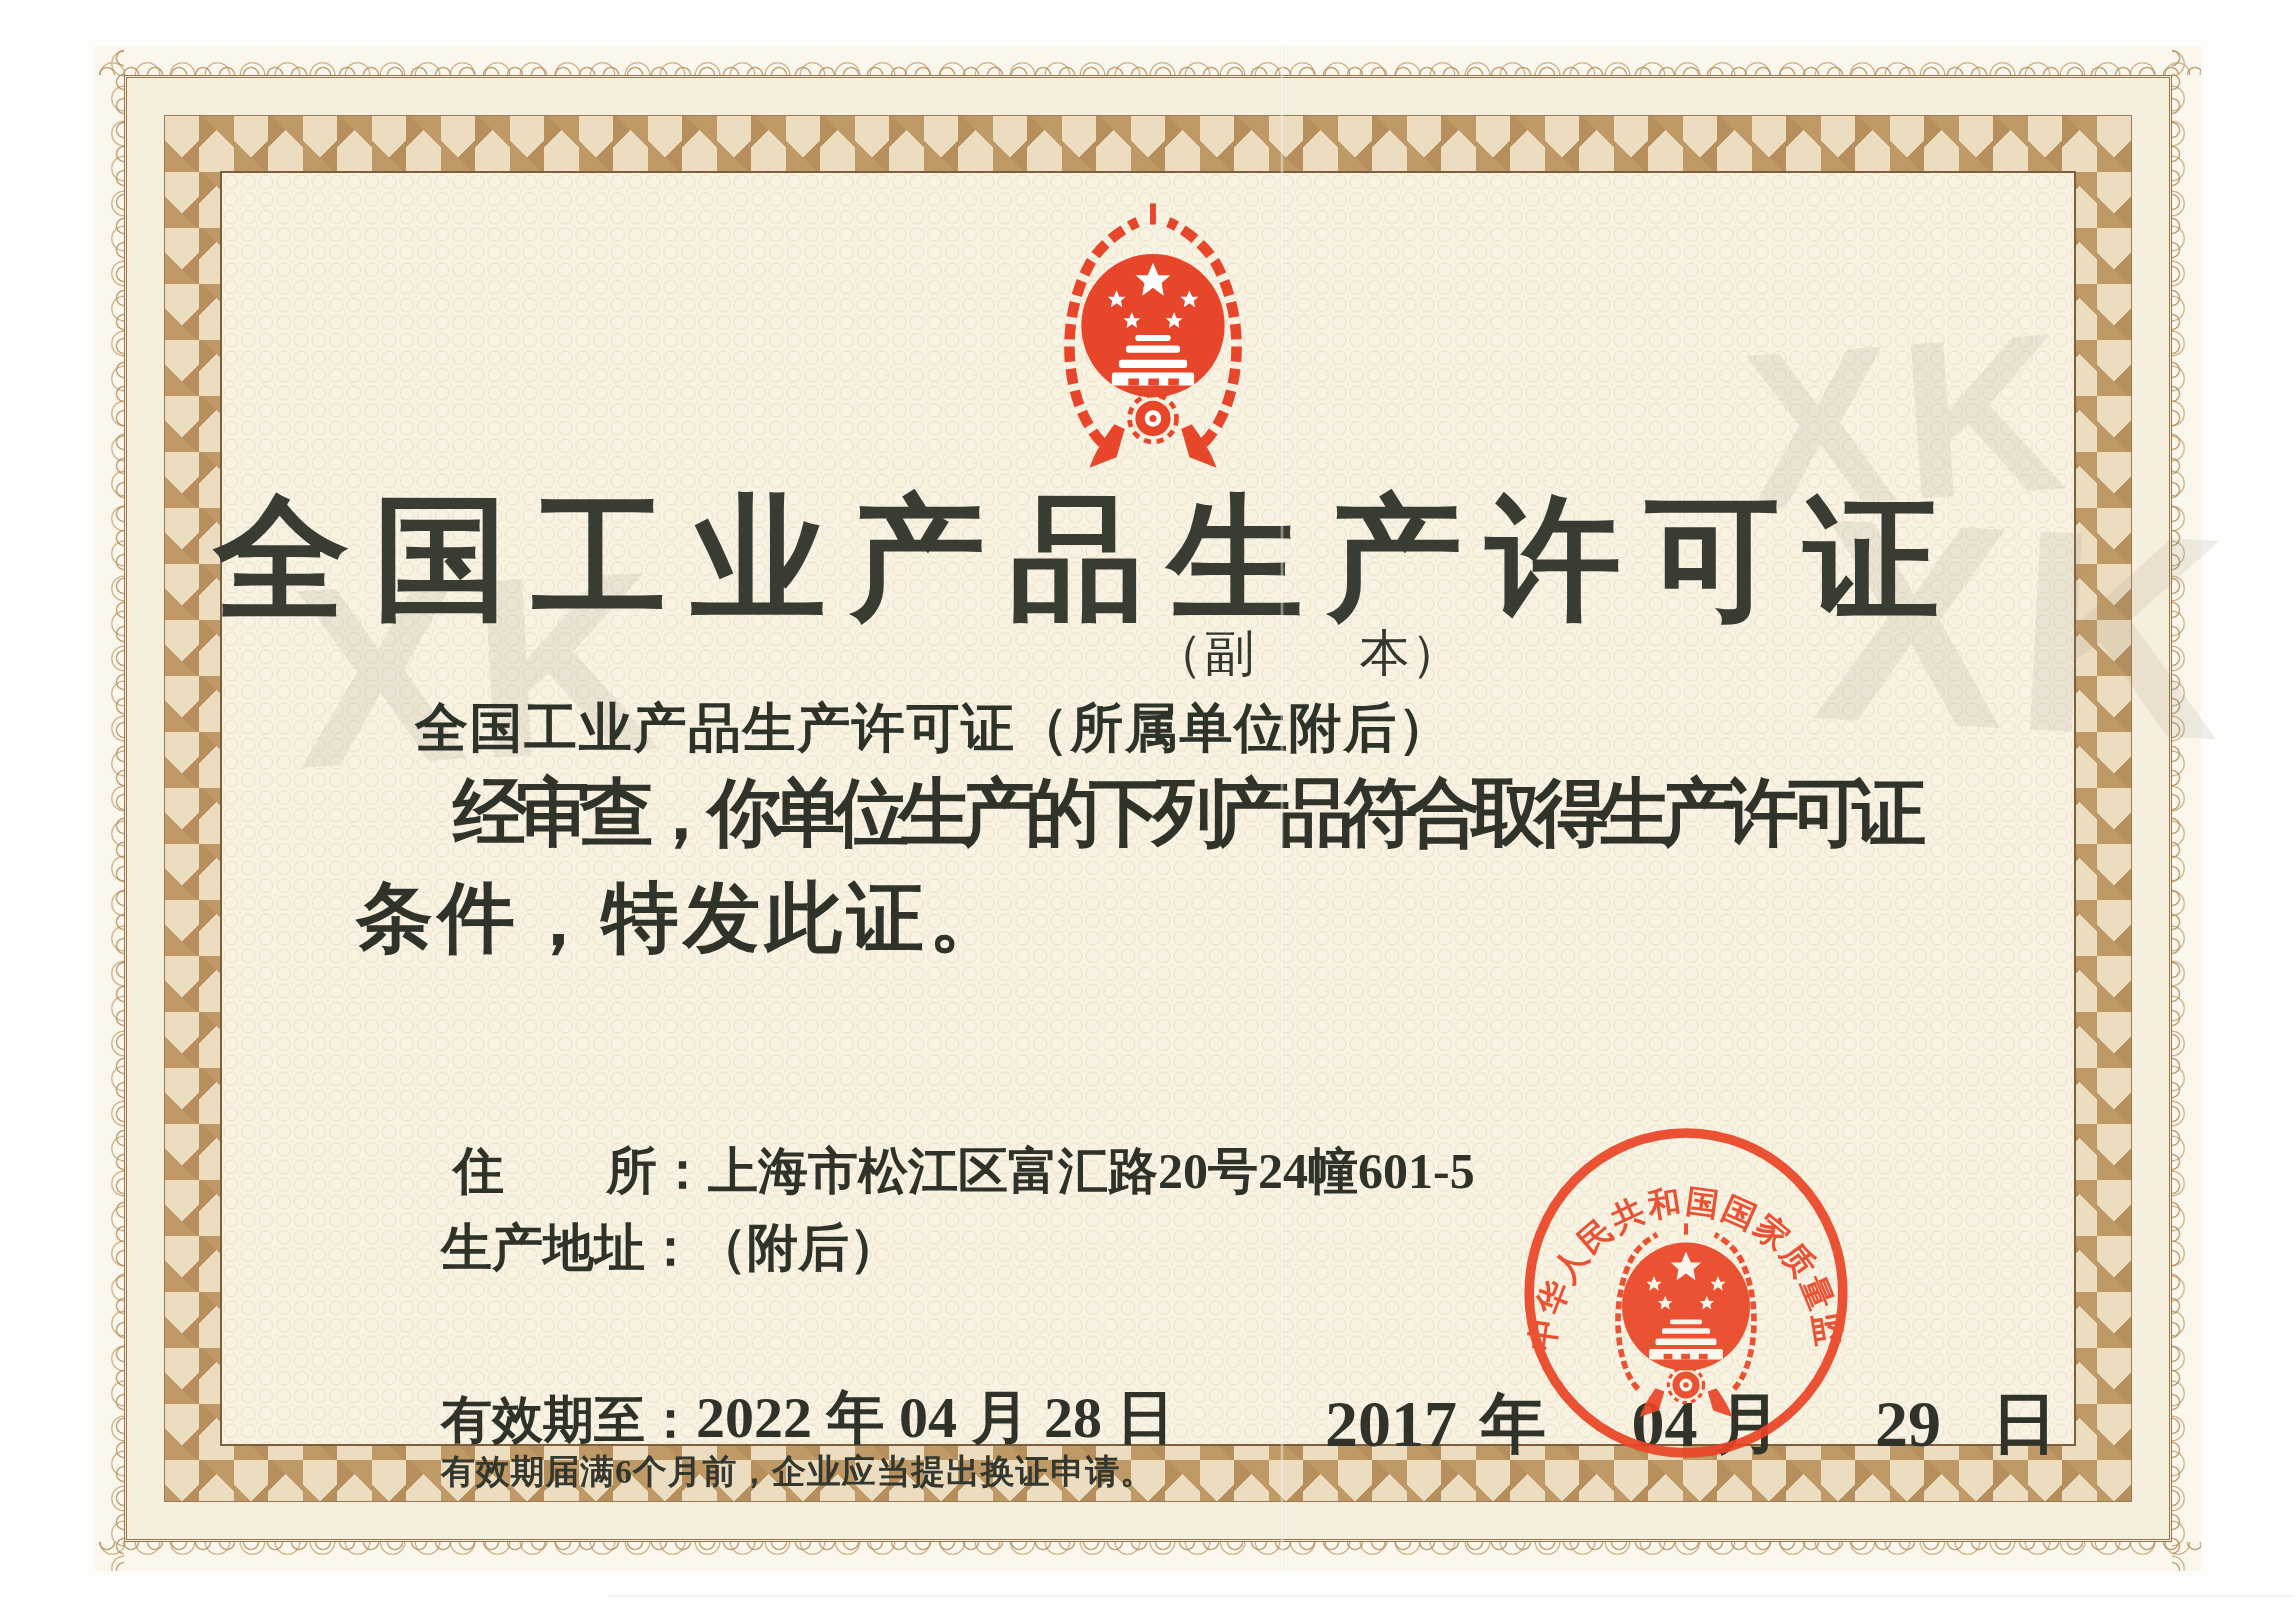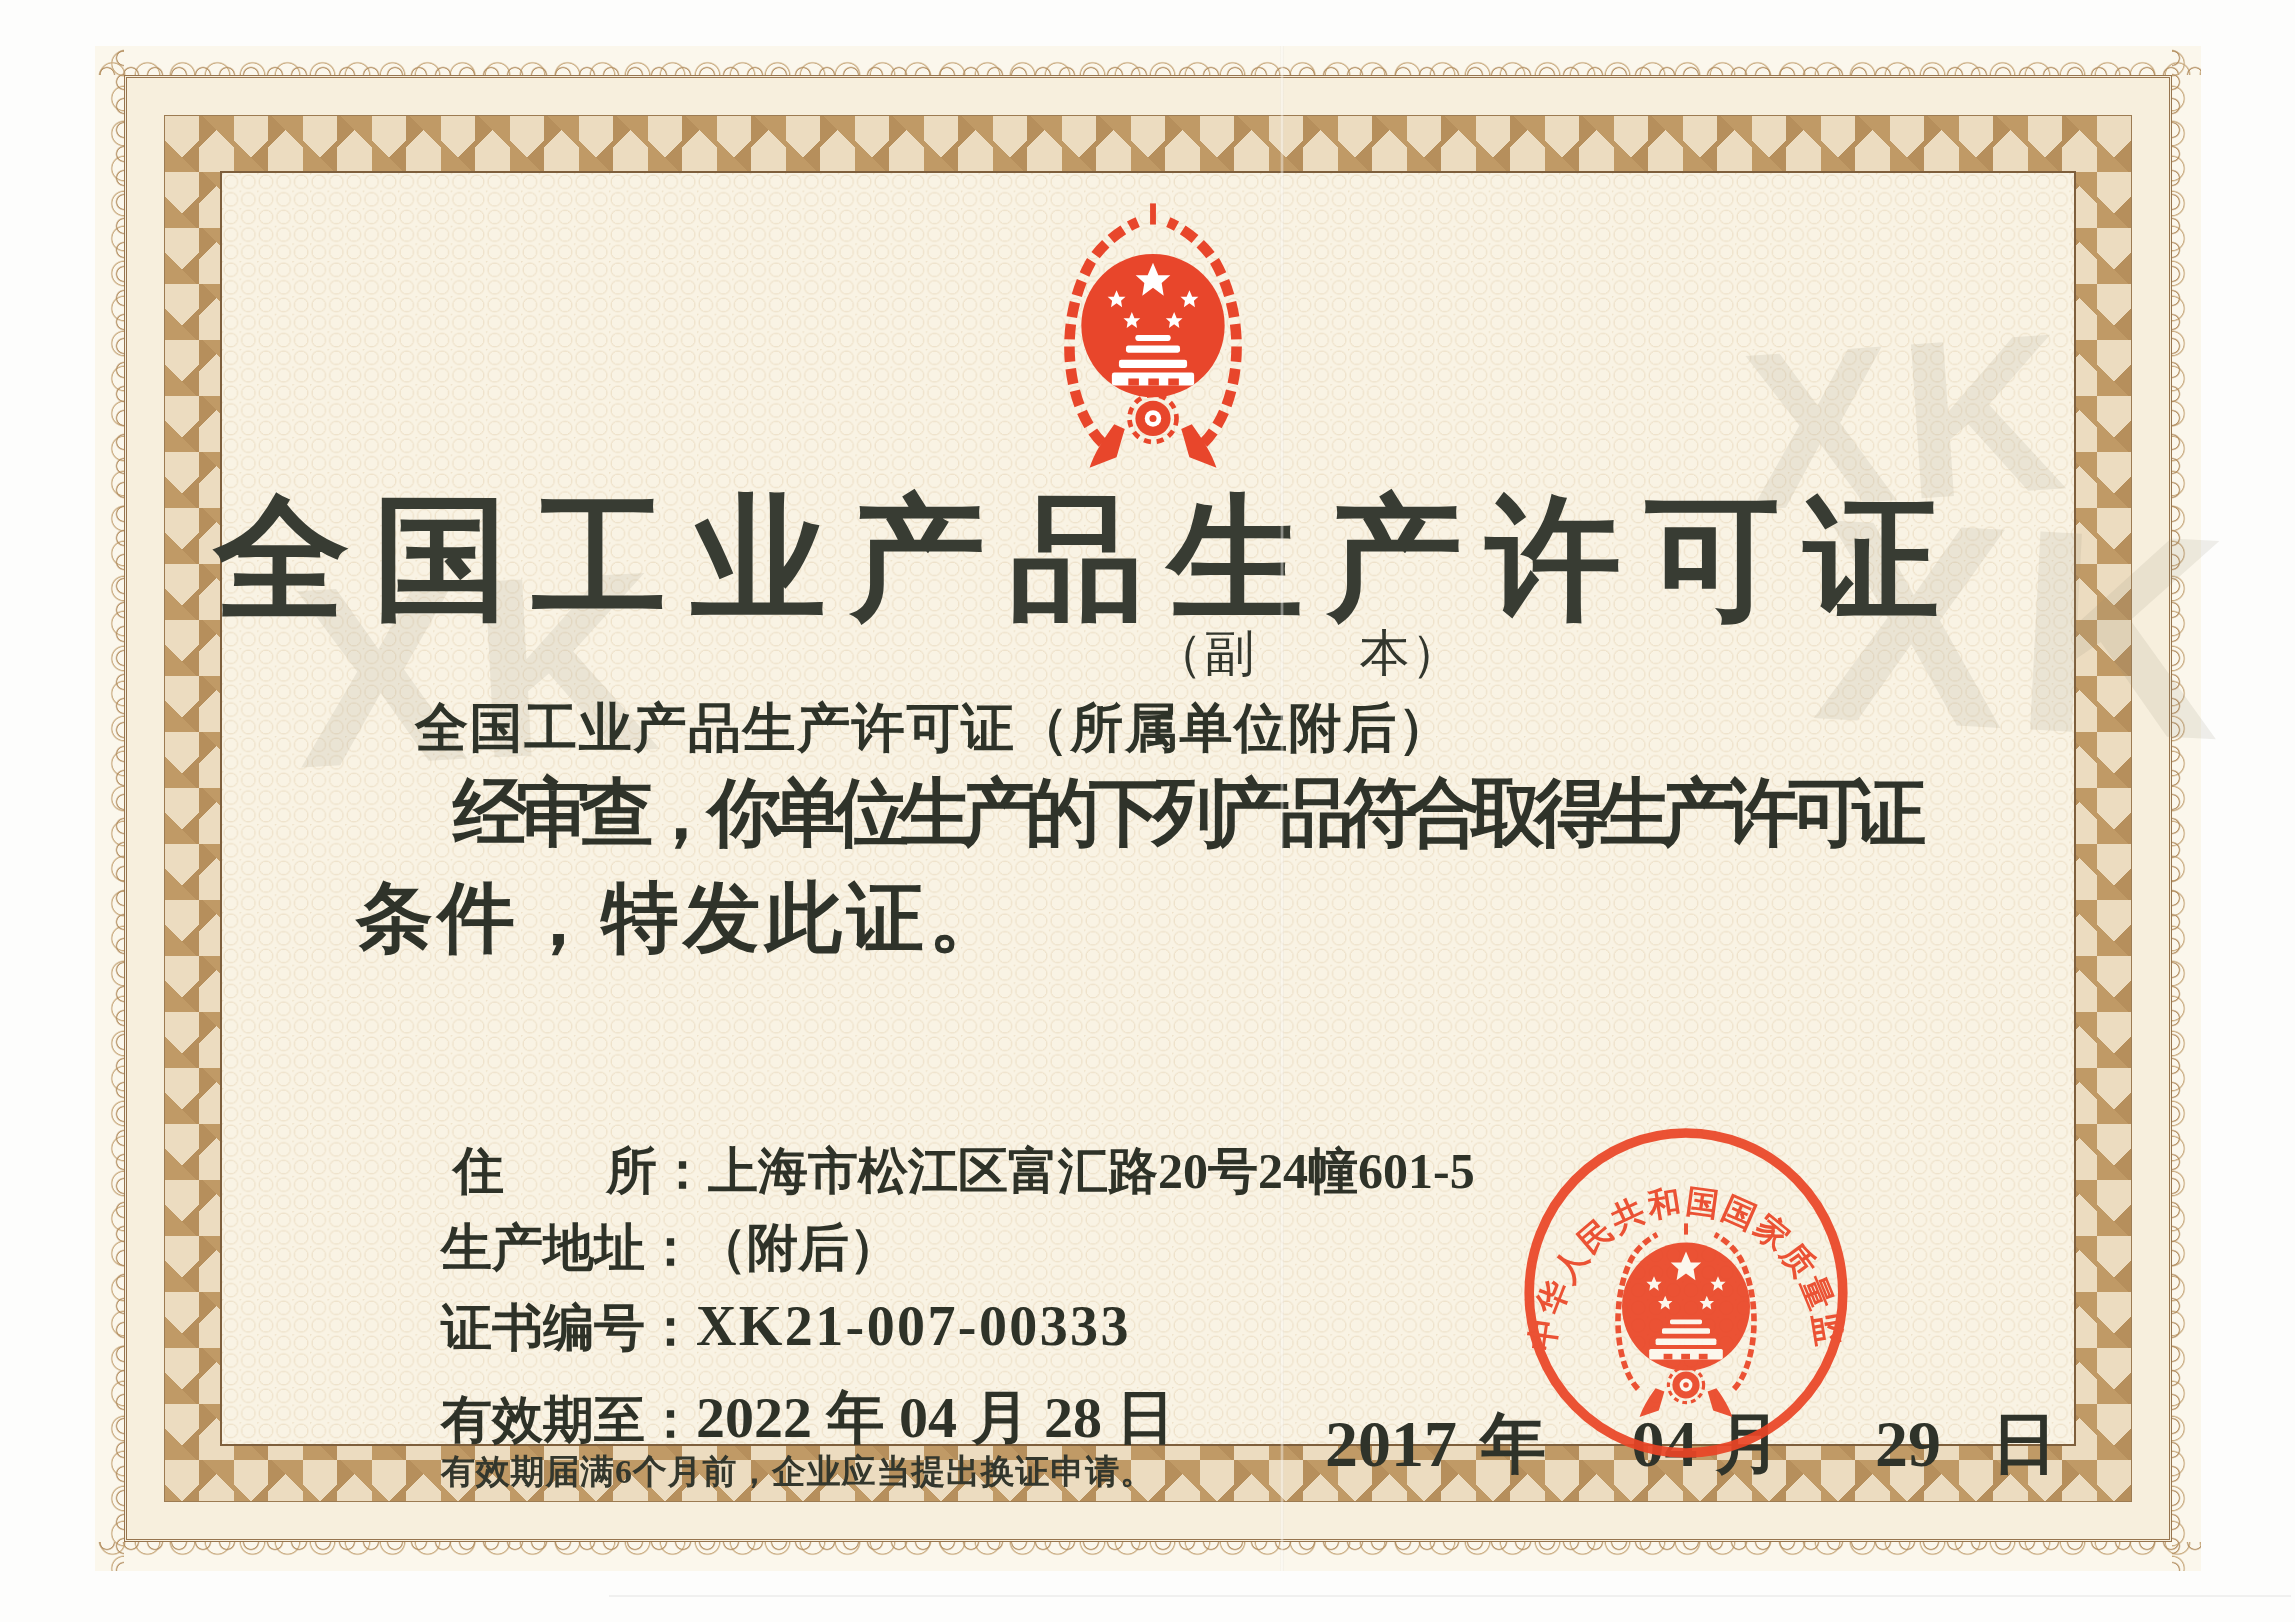--- a/index.html
+++ b/index.html
@@ -80,21 +80,21 @@
   .row-address .fvalue{font-size:50px;}
   .row-site{left:219px;top:1050px;}
   .row-certno{left:219px;top:1125px;}
   .row-certno .fvalue{font-size:56px;letter-spacing:2.4px;}
   .row-valid{left:219px;top:1216px;}
   .row-valid .fvalue{font-size:58px;}
 
   .note{left:219px;top:1282px;font-size:34px;font-weight:bold;color:#33372d;letter-spacing:0.8px;}
 
   .issue{left:1103px;top:1218px;font-size:66px;color:#2f332a;font-weight:bold;white-space:nowrap;}
-  .issue span{display:inline-block;margin-top:20px;}
+  .issue span{display:inline-block;}
 
   .seal-svg{position:absolute;left:1296px;top:948px;width:336px;height:344px;z-index:5;opacity:0.92;}
   .emblem-svg{position:absolute;left:807px;top:21px;width:248px;height:282px;}
 
   .crease{position:absolute;left:1185px;top:0;bottom:0;width:4px;z-index:8;
     background:linear-gradient(to right, rgba(120,110,95,0.05), rgba(255,255,255,0.55), rgba(120,110,95,0.07));}
 
   .scan-line{position:absolute;left:609px;top:1595px;width:1682px;height:1.6px;background:rgba(90,90,90,0.08);}
 </style>
 </head>
@@ -159,23 +159,20 @@
 
 
         <div class="abs fieldrow row-address">
           <span class="flabel">住　　所：</span><span class="fvalue">上海市松江区富汇路20号24幢601-5</span>
         </div>
 
         <div class="abs fieldrow row-site">
           <span class="flabel">生产地址：</span><span class="fvalue">（附后）</span>
         </div>
 
-        <div class="abs fieldrow row-certno">
-          <span class="flabel">证书编号：</span><span class="fvalue">XK21-007-00333</span>
-        </div>
 
         <div class="abs fieldrow row-valid">
           <span class="flabel">有效期至：</span><span class="fvalue">2022 年 04 月 28 日</span>
         </div>
 
         <div class="abs note">有效期届满6个月前，企业应当提出换证申请。</div>
 
         <div class="abs issue">
           <span>2017</span>
           <span style="margin-left:6.4px;">年</span>

